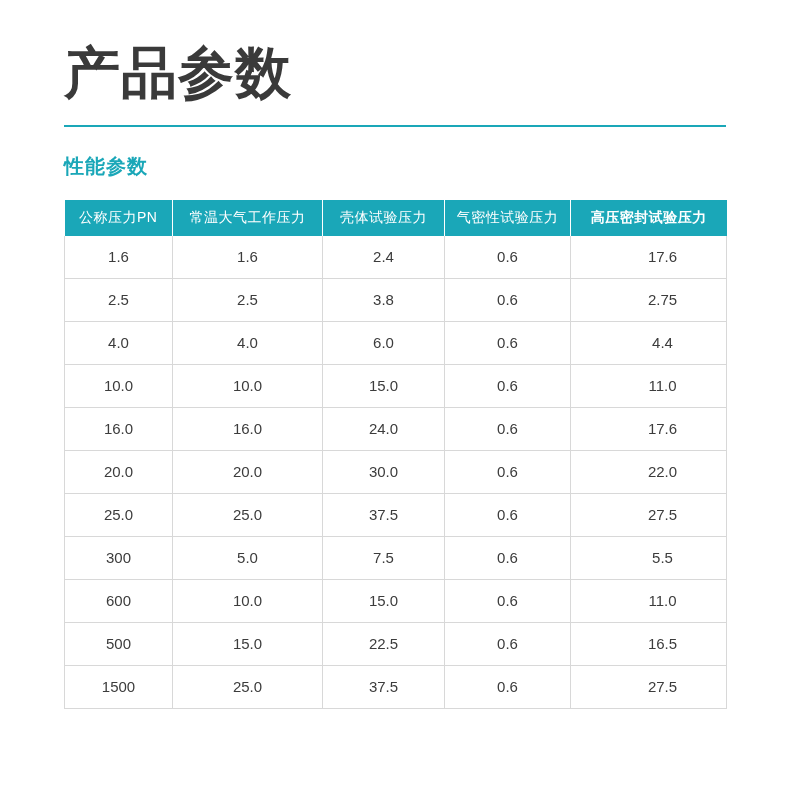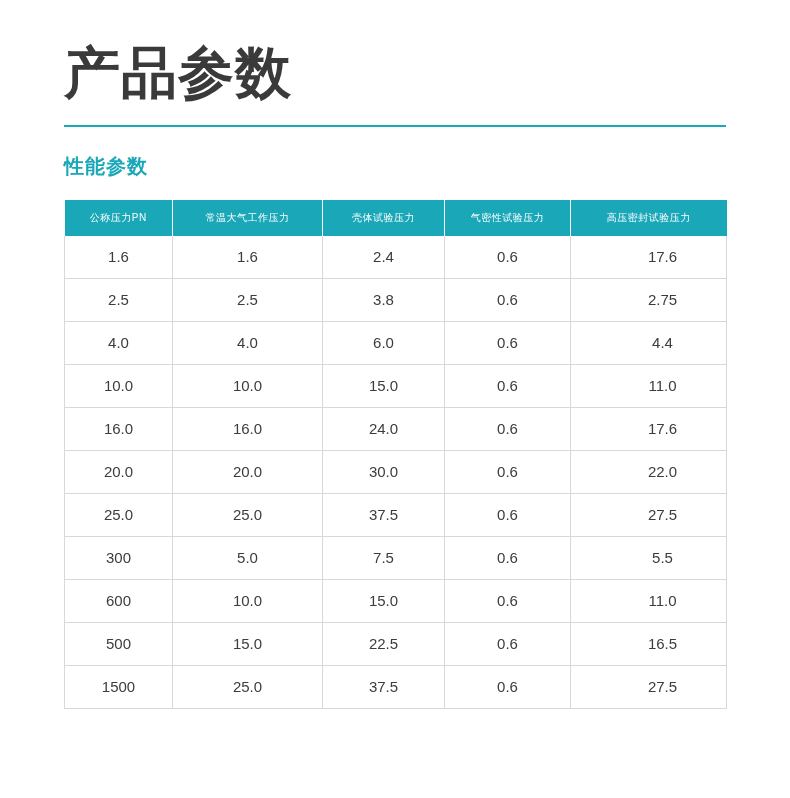--- a/index.html
+++ b/index.html
@@ -44,30 +44,31 @@
   }
   table.spec {
     margin-top: 20px;
     border-collapse: collapse;
     width: 662px;
     table-layout: fixed;
   }
   table.spec th {
     background: #1aa7b8;
     color: #ffffff;
-    font-size: 10px;
+    font-size: 14px;
     font-weight: normal;
     height: 36px;
     text-align: center;
     border-right: 1px solid #ffffff;
     padding: 0 2px;
     letter-spacing: 0.5px;
   }
   table.spec th:last-child {
     border-right: none;
+    font-weight: bold;
   }
   table.spec td {
     height: 40px;
     text-align: center;
     font-size: 15px;
     color: #3c3c3c;
     border-bottom: 1px solid #d8d8d8;
     border-right: 1px solid #d8d8d8;
     background: #ffffff;
   }

